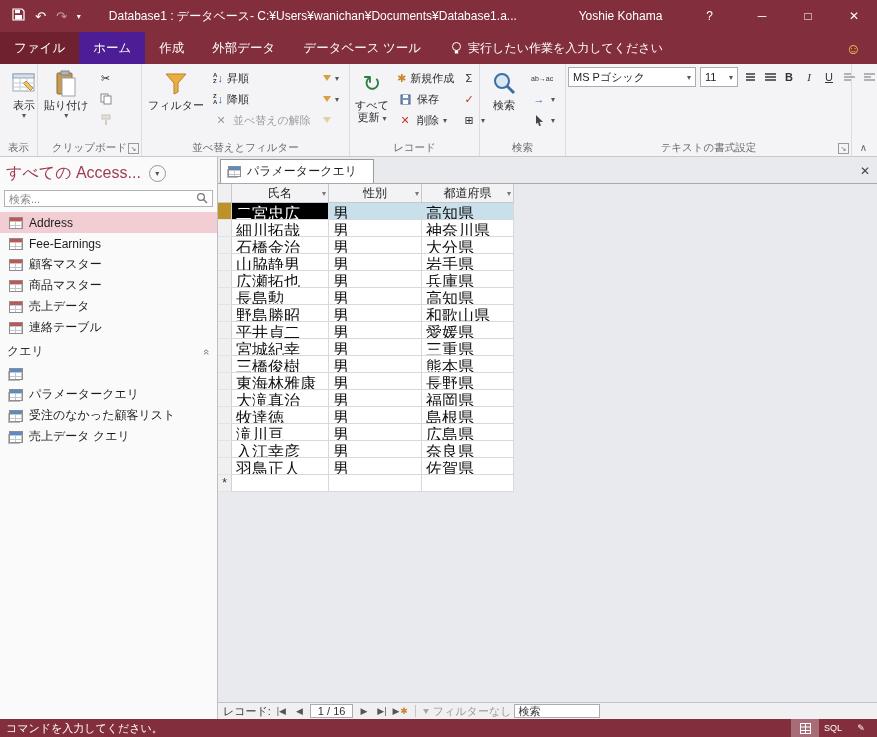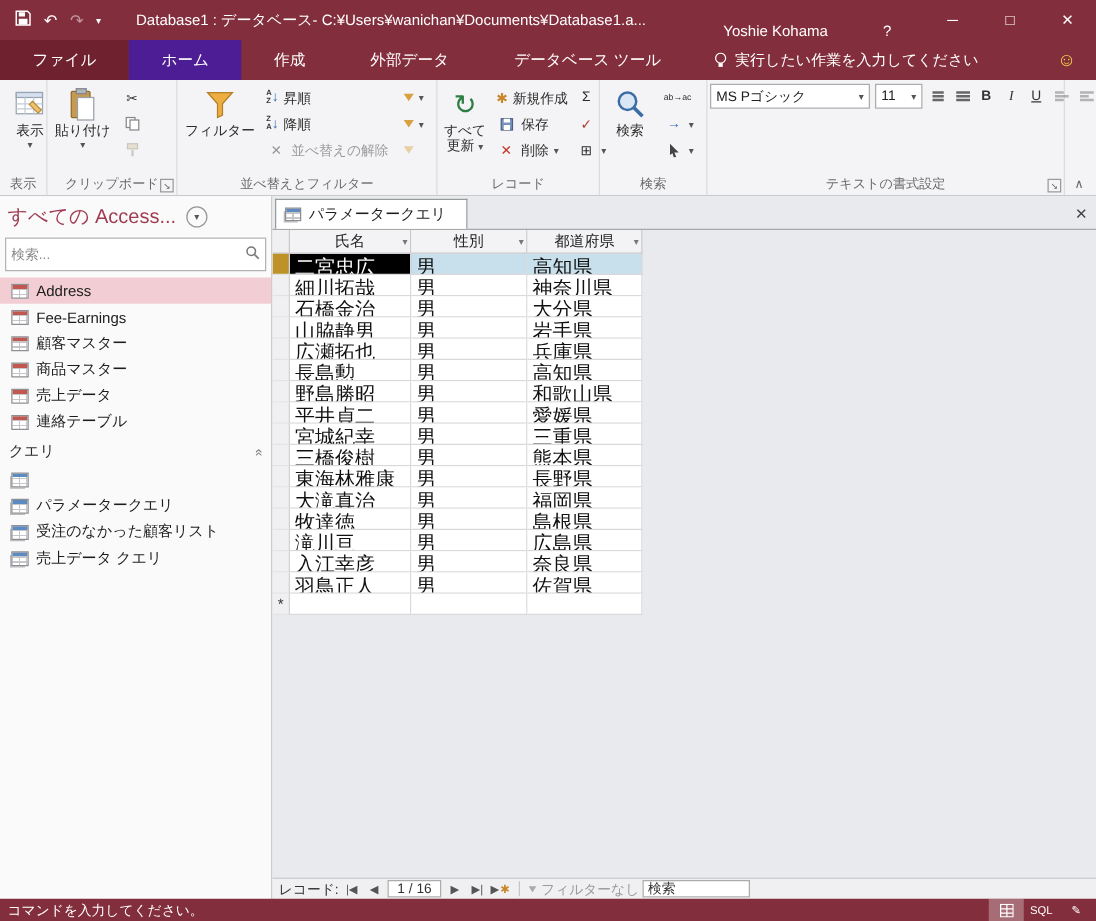--- a/index.html
+++ b/index.html
@@ -6,28 +6,28 @@
   html,body{width:877px;height:737px;overflow:hidden}
   body{font-family:"Liberation Sans","DejaVu Sans",sans-serif;-webkit-font-smoothing:antialiased}
   .app{position:relative;width:877px;height:737px;background:#fff}
 
   
   .titlebar{position:absolute;top:0;left:0;right:0;height:32px;background:#822E3C;color:#fff;display:flex;align-items:center;font-size:12px}
   .qat{display:flex;align-items:center;gap:10px;padding:0 12px}
   .qat .gl{font-size:13px;line-height:13px}
   .dim{opacity:.5}
   .title{margin-left:16px;white-space:nowrap}
-  .tb-right{margin-left:auto;display:flex;align-items:flex-end}
+  .tb-right{margin-left:auto;display:flex;align-items:center}
   .tb-user{margin-right:44px}
   .tb-help{margin-right:26px}
   .winbtn{width:46px;height:32px;display:flex;align-items:center;justify-content:center;font-size:12px}
 
   
   .tabrow{position:absolute;top:32px;left:0;right:0;height:32px;background:#822E3C;display:flex;align-items:stretch;color:#fff;font-size:12.5px}
-  .rtab{padding:0 26px;display:flex;align-items:center;white-space:nowrap}
+  .rtab{padding:0 14px;display:flex;align-items:center;white-space:nowrap}
   .rtab.file{background:#70212F}
   .rtab.active{background:#4c1d95}
   .tellme{display:flex;align-items:center;gap:6px;margin-left:16px;font-size:12px;white-space:nowrap}
   .bulb{width:11px;height:13px;flex:none}
   .smiley{margin-left:auto;margin-right:16px;display:flex;align-items:center;color:#F7D54B;font-size:15px}
 
   
   .ribbon{position:absolute;top:64px;left:0;right:0;height:93px;background:#F4F4F6;border-bottom:1px solid #C9C9CC;display:flex}
   .rgroup{position:relative;border-right:1px solid #DCDCDE;display:flex;flex-direction:column;padding:2px 2px 0}
   .rbody{flex:1;display:flex;align-items:flex-start;gap:2px}
@@ -59,21 +59,21 @@
   .alicon{display:flex;flex-direction:column;gap:1.5px}
   .alicon i{display:block;height:1.5px;background:#666}
 
   
   .body{position:absolute;top:157px;left:0;right:0;bottom:18px;display:flex}
 
   
   .sidebar{width:218px;background:#FAFAFB;border-right:1px solid #BFBFC2;display:flex;flex-direction:column;overflow:hidden}
   .sb-header{display:flex;align-items:center;padding:6px 6px 3px;color:#9E3B50;font-size:16px;white-space:nowrap}
   .circle-btn{margin-left:8px;width:17px;height:17px;border:1px solid #97979B;border-radius:50%;display:flex;align-items:center;justify-content:center;color:#555;flex:none}
-  .sb-search{margin:3px 4px 5px;height:27px;border:1px solid #B3B3B6;background:#fff;display:flex;align-items:center;padding:0 4px}
+  .sb-search{margin:3px 4px 5px;height:17px;border:1px solid #B3B3B6;background:#fff;display:flex;align-items:center;padding:0 4px}
   .sb-search input{border:none;outline:none;flex:1;font-size:11px;font-family:inherit;color:#333;background:transparent}
   .sb-search input::placeholder{color:#888}
   .nav-section{display:flex;align-items:center;padding:5px 7px 3px;font-size:12px;color:#2B2B2B}
   .chevrons{margin-left:auto;color:#777;transform:rotate(90deg);font-size:11px}
   .nav-item{display:flex;align-items:center;gap:6px;height:21px;padding-left:9px;font-size:12px;color:#1C1C1C;white-space:nowrap}
   .nav-item.selected{background:#F2CED4}
   .obj-icon{width:14px;height:12px;flex:none}
   .icon-table{border:1px solid #8E8E92;background:linear-gradient(to bottom,#C2574F 0,#C2574F 3px,transparent 3px),repeating-linear-gradient(to right,transparent 0 5px,#C6C6CA 5px 6px),repeating-linear-gradient(to bottom,transparent 0 3px,#C6C6CA 3px 4px),#fff}
   .icon-query{border:1px solid #8E8E92;background:linear-gradient(to bottom,#5B8BC0 0,#5B8BC0 3px,transparent 3px),repeating-linear-gradient(to right,transparent 0 5px,#C6C6CA 5px 6px),repeating-linear-gradient(to bottom,transparent 0 3px,#C6C6CA 3px 4px),#fff;box-shadow:-2px 2px 0 -1px #B9B9BE}
 

